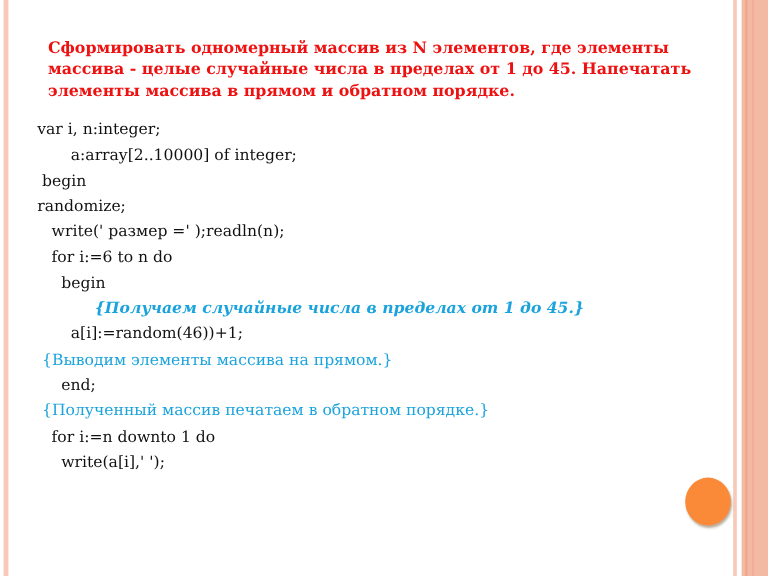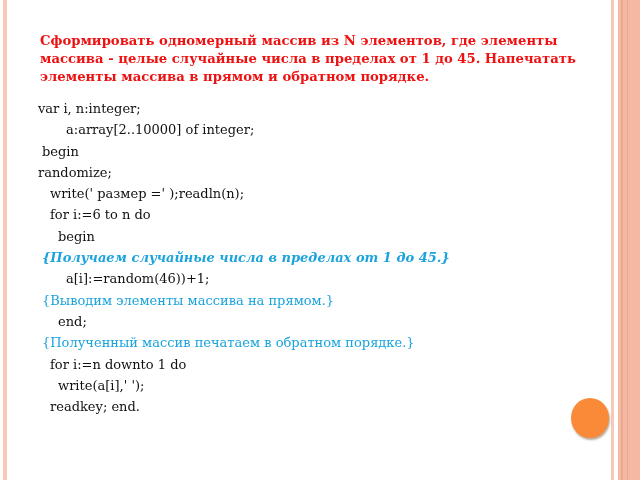--- a/index.html
+++ b/index.html
@@ -6,24 +6,24 @@
   body { width:640px; height:480px; position:relative; overflow:hidden; background:#ffffff;
          font-family:"DejaVu Serif", "Liberation Serif", serif; }
   .stripe { position:absolute; top:0; height:480px; }
   .left-stripe { left:3px; width:4px; background:#f8c8b8; }
   .r1 { left:611px; width:3px; background:#f6c9b9; }
   .r2 { left:618px; width:22px; background:#f4b9a3; }
   .r3 { left:621px; width:2px; background:#eea78f; }
   .r4 { left:627px; width:1px; background:#eea890; }
   .title { position:absolute; left:40px; top:32px; width:560px; text-align:left;
            color:#ee1111; font-weight:bold; font-size:13.2px; line-height:18px; }
-  .code { position:absolute; left:38px; top:98px; font-size:13px; line-height:21.3px; color:#111; }
+  .code { position:absolute; left:31px; top:98px; font-size:13px; line-height:21.3px; color:#111; }
   .line { white-space:pre; height:21.3px; }
   .cmt { color:#1aa3dc; }
-  .cmt-bi { color:#1aa3dc; font-weight:bold; font-style:italic; }
+  .cmt-bi { color:#1aa3dc; font-weight:bold; font-style:italic;margin-left:44px; }
   .dot { position:absolute; left:571px; top:398px; width:38px; height:40px; border-radius:50%;
          background:#fb8a38; box-shadow:1px 2px 2px rgba(120,90,60,0.5); }
 </style>
 </head>
 <body>
 
 <div class="stripe left-stripe"></div>
 <div class="stripe r1"></div>
 <div class="stripe r2"></div>
 <div class="stripe r3"></div>
@@ -39,16 +39,15 @@
   <div class="line" style="padding-left:12px">write(' размер =' );readln(n);</div>
   <div class="line" style="padding-left:12px">for i:=6 to n do</div>
   <div class="line" style="padding-left:20px">begin</div>
   <div class="line cmt-bi" style="padding-left:4px">{Получаем случайные числа в пределах от 1 до 45.}</div>
   <div class="line" style="padding-left:28px">a[i]:=random(46))+1;</div>
   <div class="line cmt" style="padding-left:4px">{Выводим элементы массива на прямом.}</div>
   <div class="line" style="padding-left:20px">end;</div>
   <div class="line cmt" style="padding-left:4px">{Полученный массив печатаем в обратном порядке.}</div>
   <div class="line" style="padding-left:12px">for i:=n downto 1 do</div>
   <div class="line" style="padding-left:20px">write(a[i],' ');</div>
-  <div class="line" style="padding-left:12px">readkey; end.</div>
 </div>
 
 <div class="dot"></div>
 
 </body></html>

